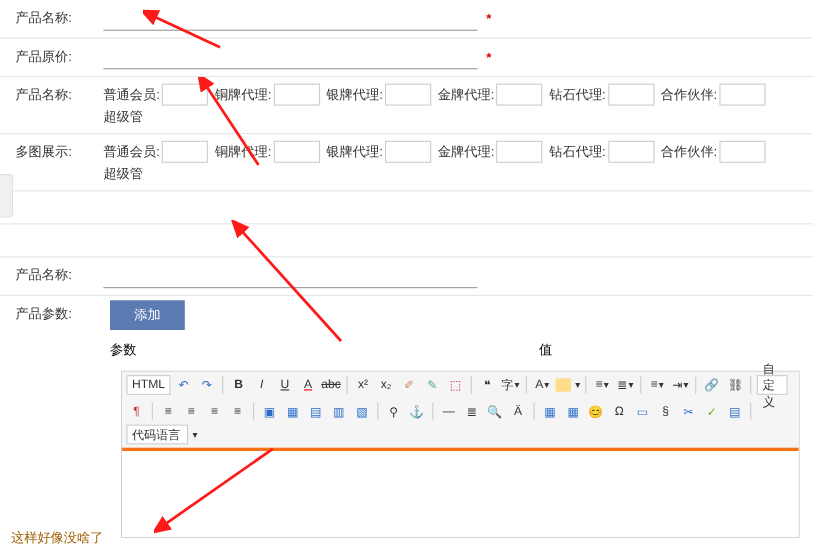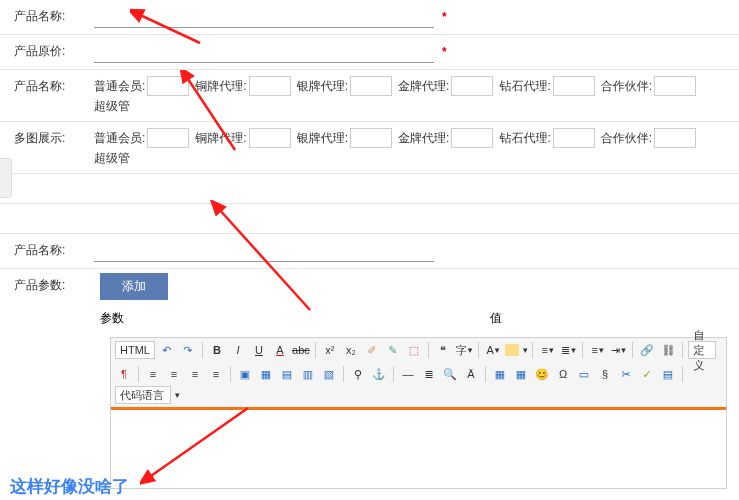--- a/index.html
+++ b/index.html
@@ -19,21 +19,21 @@
 .param-head div { font-size: 12px; color: #000000; padding: 4px 0; }
 .param-head .c1 { width: 400px; padding-left: 10px; }
 .editor { border: 1px solid #d0d0d0; margin: 6px 12px 0 110px; }
 .toolbar { background: #f5f5f5; border-bottom: 3px solid #f97316; padding: 3px 4px; display: flex; flex-wrap: wrap; align-items: center; gap: 3px; }
 .tb-btn { display: inline-flex; align-items: center; justify-content: center; width: 18px; height: 18px; font-size: 11px; cursor: pointer; color: #333; }
 .tb-sep { width: 1px; height: 16px; background: #ccc; margin: 0 2px; }
 .tb-text { font-size: 11px; padding: 0 4px; border: 1px solid #ccc; background: #fff; height: 18px; display: inline-flex; align-items: center; }
 .editor-body { height: 78px; background: #fff; }
 .tab-handle { position: absolute; left: 0; top: 158px; width: 12px; height: 40px; background: #f0f0f0; border: 1px solid #ddd; border-left: none; border-radius: 0 4px 4px 0; }
 svg.arrow { position: absolute; pointer-events: none; }
-.footer { position: absolute; bottom: 2px; left: 10px; font-size: 17px; color: #3b82f6; font-weight: bold; }
+.footer { position: absolute; bottom: 2px; left: 10px; font-size: 12px; color: #a16207; }
 .multi-img-row .content { min-height: 80px; align-items: flex-start; }
 .dd { font-size: 9px; margin-left: 1px; }
 </style>
 </head>
 <body>
 
 <div class="row">
   <div class="label">产品名称:</div>
   <div class="content">
     <input class="underline-input" style="">

